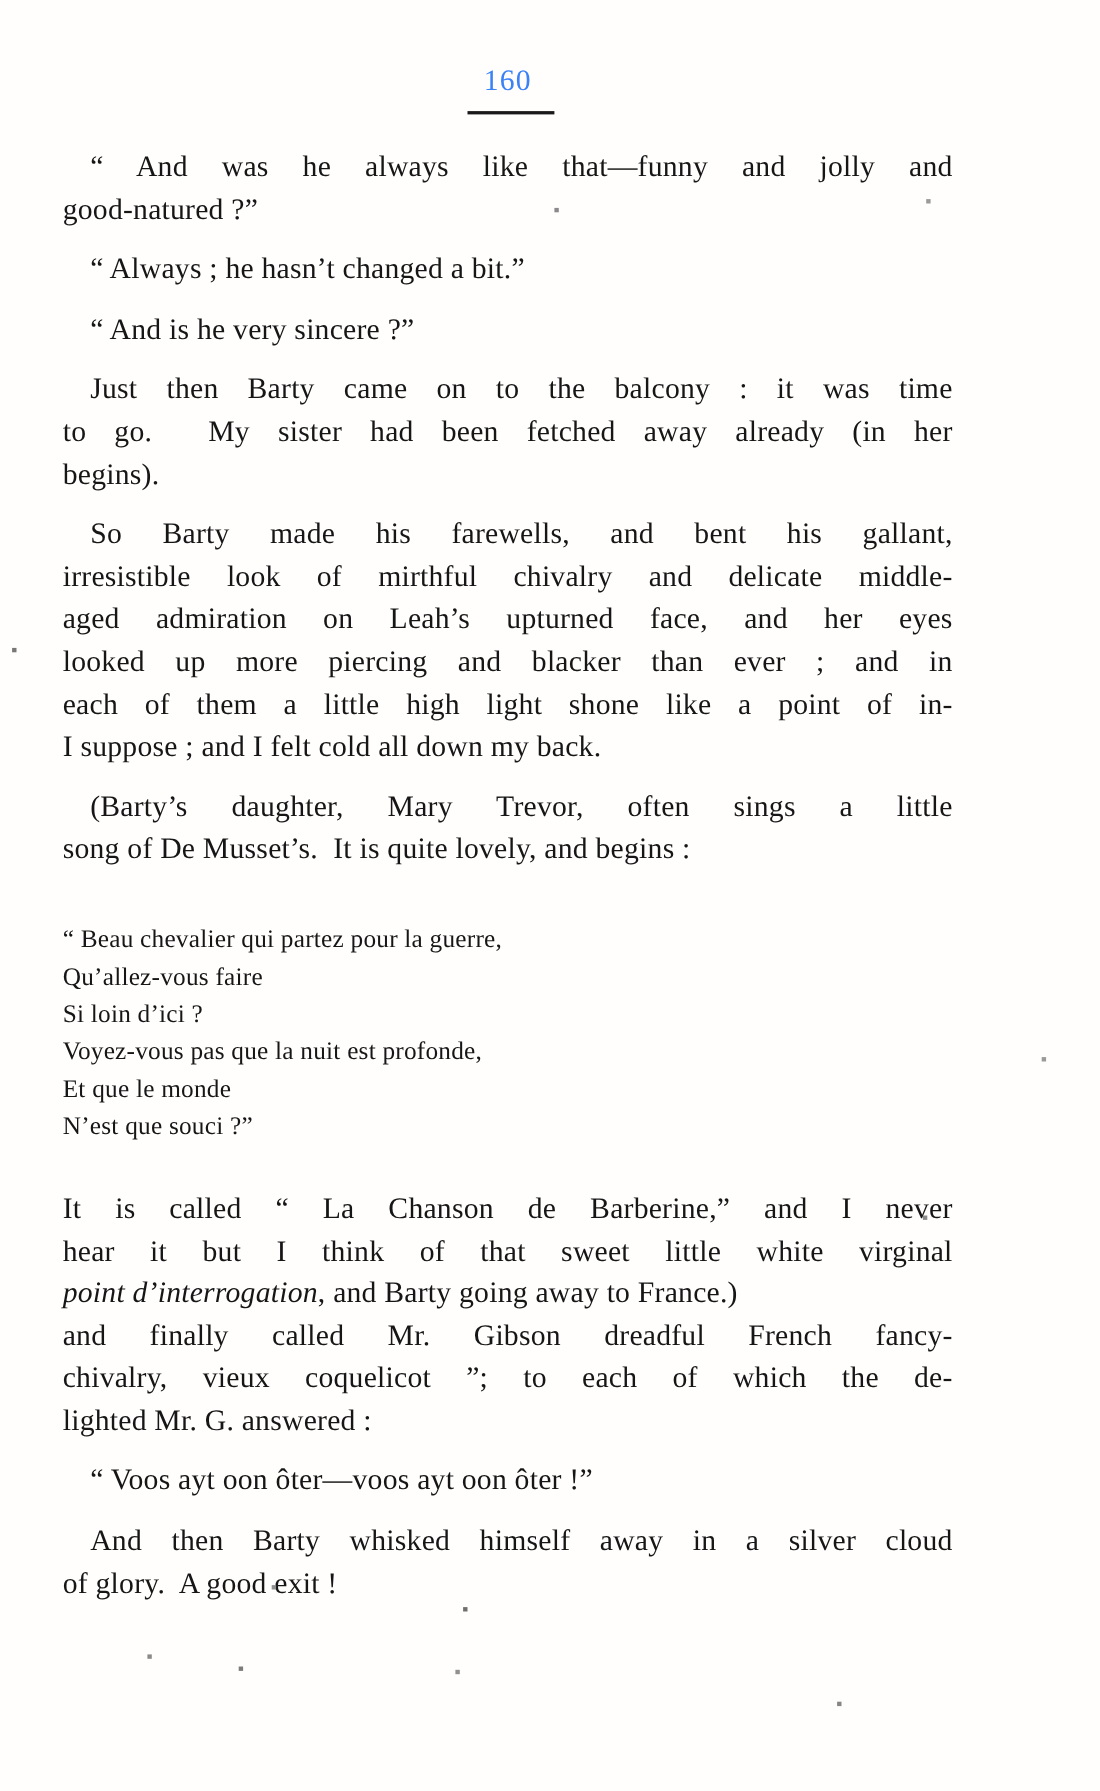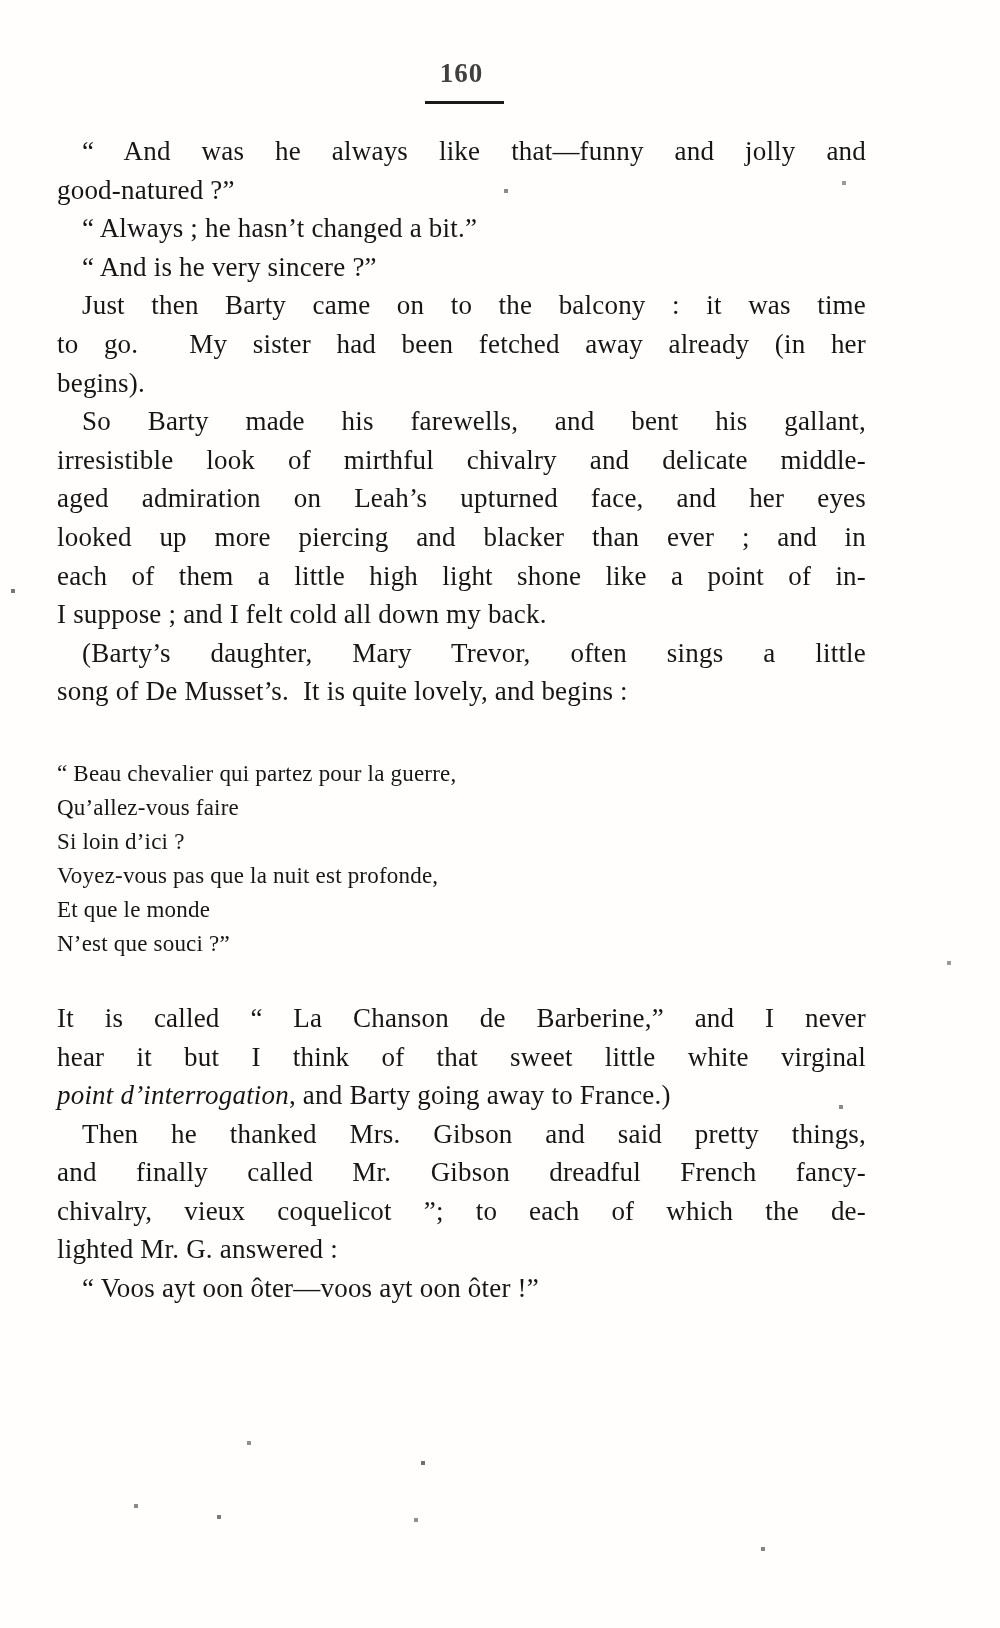--- a/index.html
+++ b/index.html
@@ -21,22 +21,21 @@
     background: #fffefd;
   }
   #pageno {
     position: absolute;
     top: 58px;
     left: 57px;
     width: 809px;
     text-align: center;
     font-size: 27px;
     letter-spacing: 1px;
-    color: #404040;
-    font-weight: bold;
+    color: #3b82f6;
   }
   #rule {
     position: absolute;
     top: 101px;
     left: 425px;
     width: 79px;
     height: 3px;
     background: #1a1a1a;
   }
   #content {
@@ -50,21 +49,21 @@
   }
   .para, .verse { margin: 0; padding: 0; }
   .para:first-child { margin-top: 132px; }
   .verse {
     margin-top: 46px;
     margin-bottom: 38px;
     font-size: 23px;
     line-height: 34px;
   }
   .line { white-space: pre-wrap; }
-  .line.indent { text-indent: 25px; }
+  .line.indent { text-indent: 25px; margin-top: 16px; }
   .line.fill {
     text-align: justify;
     text-align-last: justify;
   }
   .verse-line { }
   .it { font-style: italic; }
   
   #specks {
     position: absolute;
     top: 0; left: 0;
@@ -125,23 +124,26 @@
         <div class="line verse-line"><span>Voyez-vous pas que la nuit est profonde,</span></div>
         <div class="line verse-line"><span>Et que le monde</span></div>
         <div class="line verse-line"><span>N’est que souci ?”</span></div>
       </div>
       <div class="para">
         <div class="line fill"><span>It is called “ La Chanson de Barberine,” and I never</span></div>
         <div class="line fill"><span>hear it but I think of that sweet little white virginal</span></div>
         <div class="line"><span class="it">point d’interrogation</span><span>, and Barty going away to France.)</span></div>
       </div>
       <div class="para">
-        <div class="line indent fill"><span>Then he thanked Mrs. Gibson and said pretty things,</span></div>
         <div class="line fill"><span>and finally called Mr. Gibson dreadful French fancy-</span></div>
         <div class="line fill"><span>chivalry, vieux coquelicot ”; to each of which the de-</span></div>
         <div class="line"><span>lighted Mr. G. answered :</span></div>
       </div>
       <div class="para">
         <div class="line indent"><span>“ Voos ayt oon ôter—voos ayt oon ôter !”</span></div>
       </div>
+      <div class="para">
+        <div class="line indent fill"><span>And then Barty whisked himself away in a silver cloud</span></div>
+        <div class="line"><span>of glory.&nbsp; A good exit !</span></div>
+      </div>
     </div>
   <div id="specks"></div>
 </div>
 
 </body></html>

